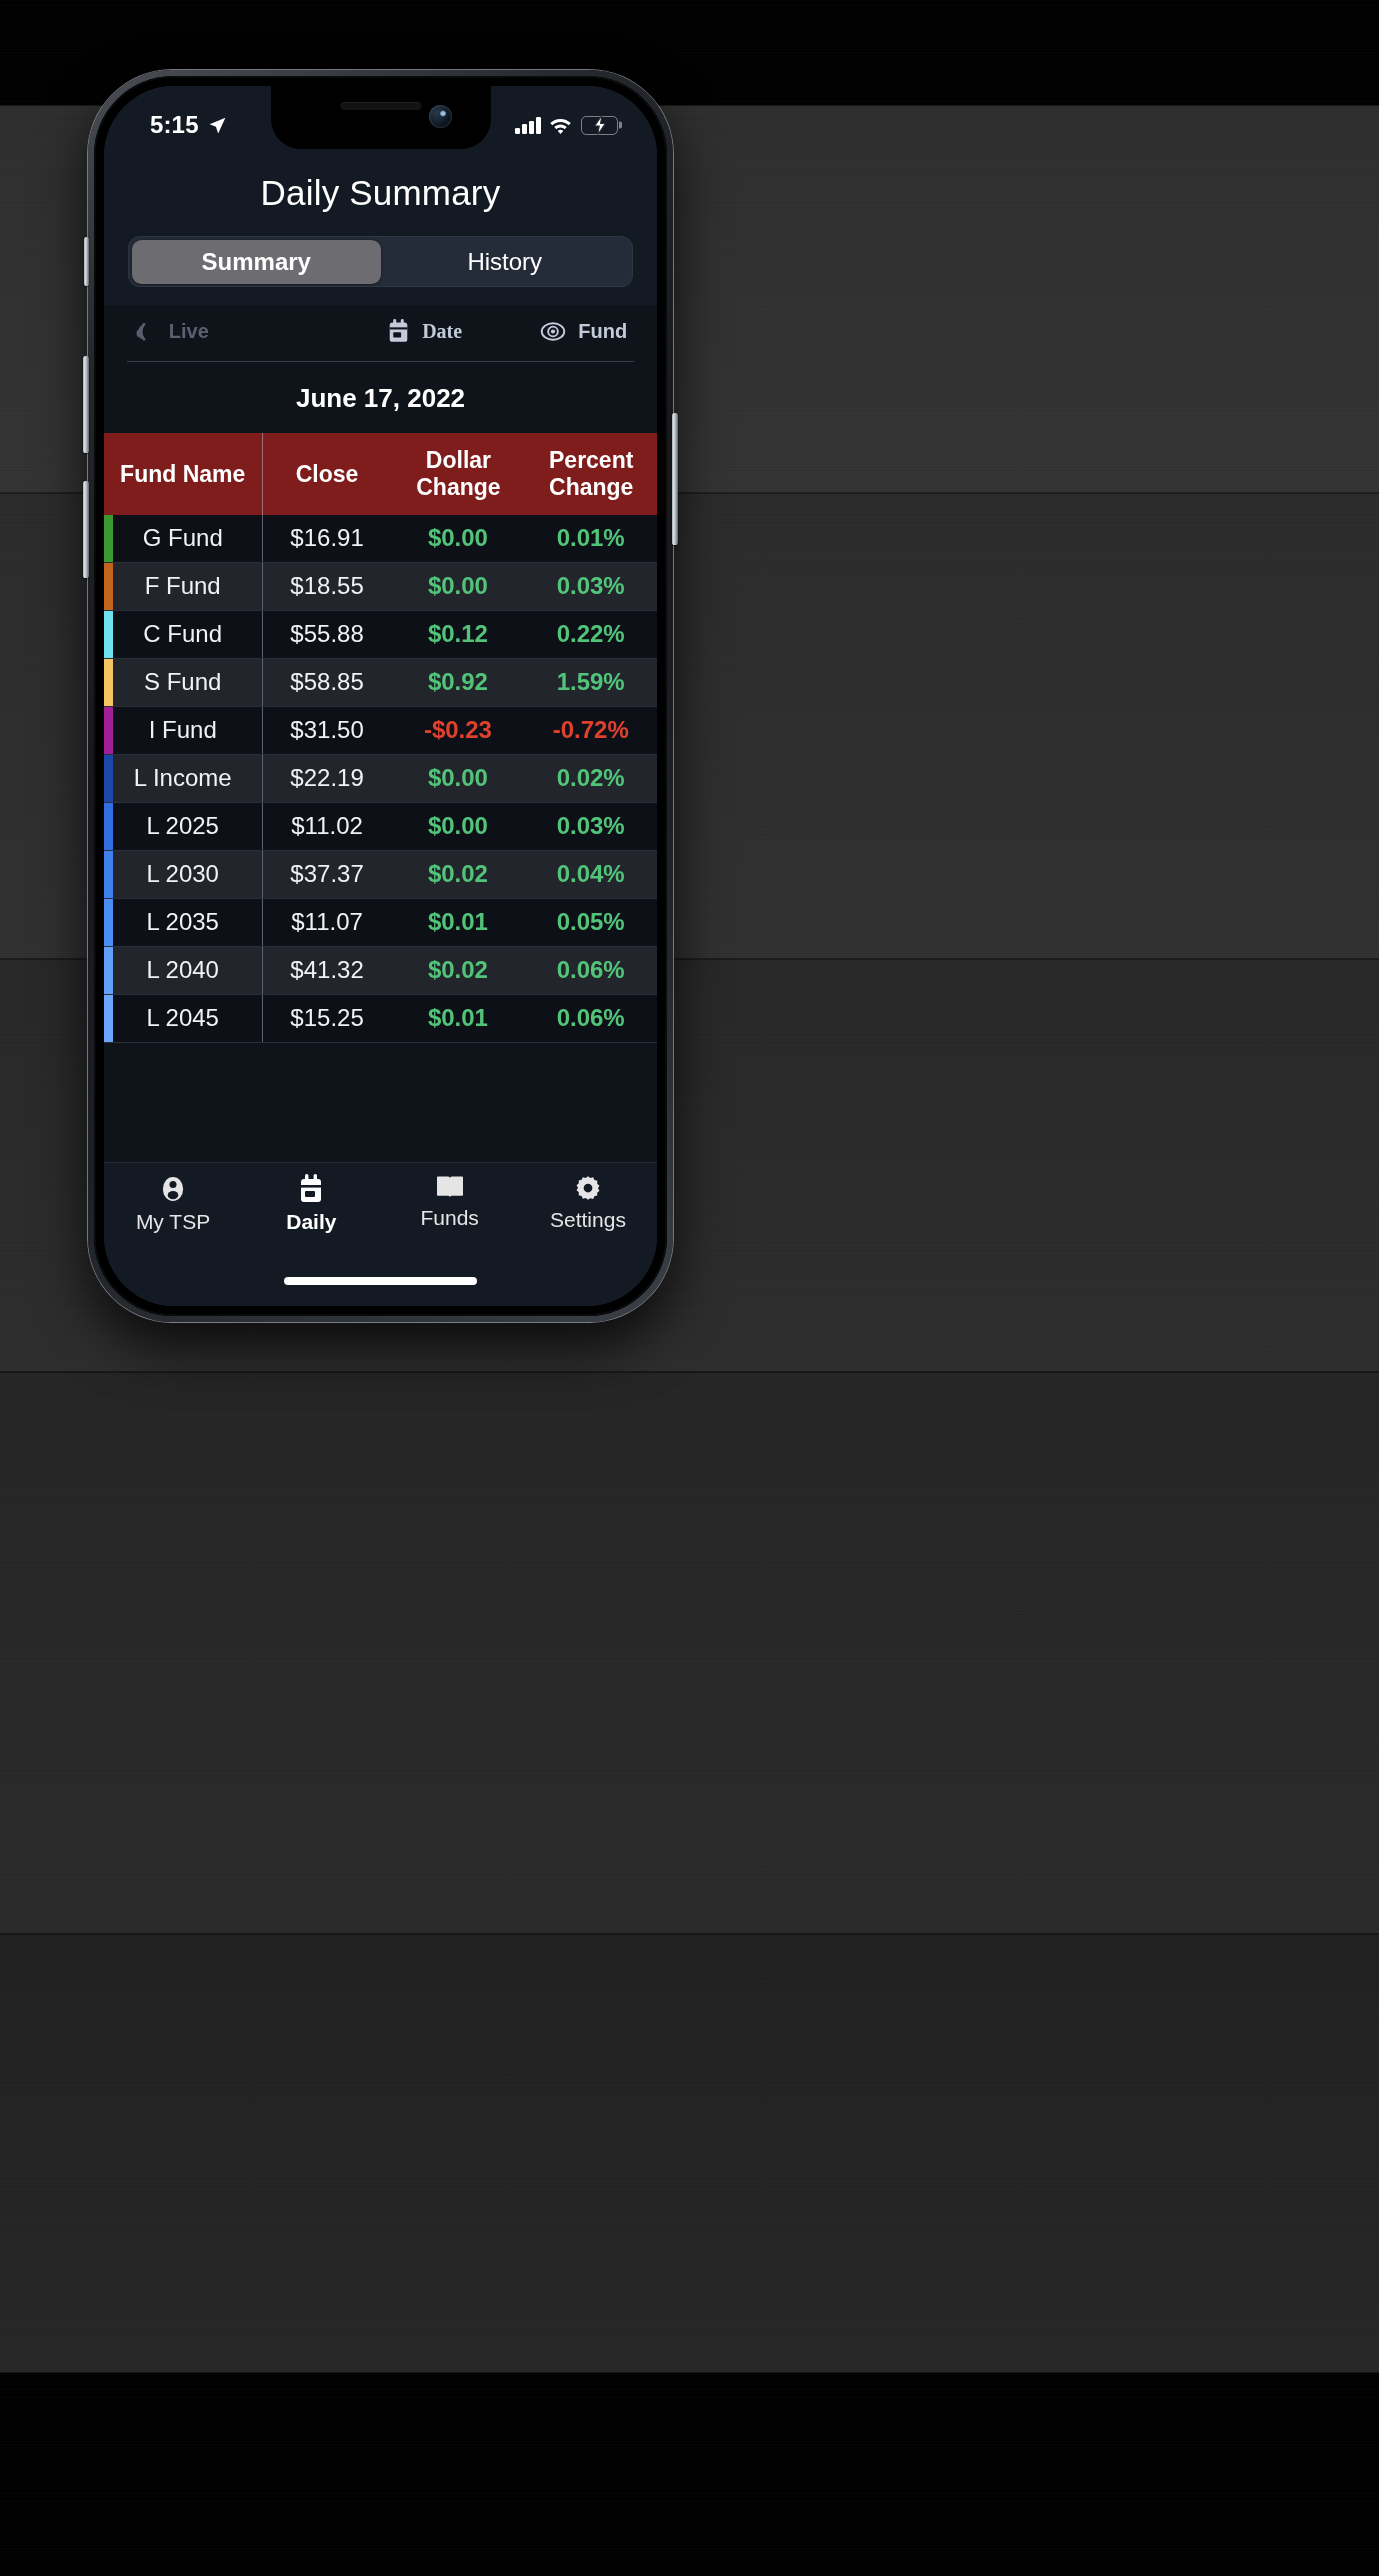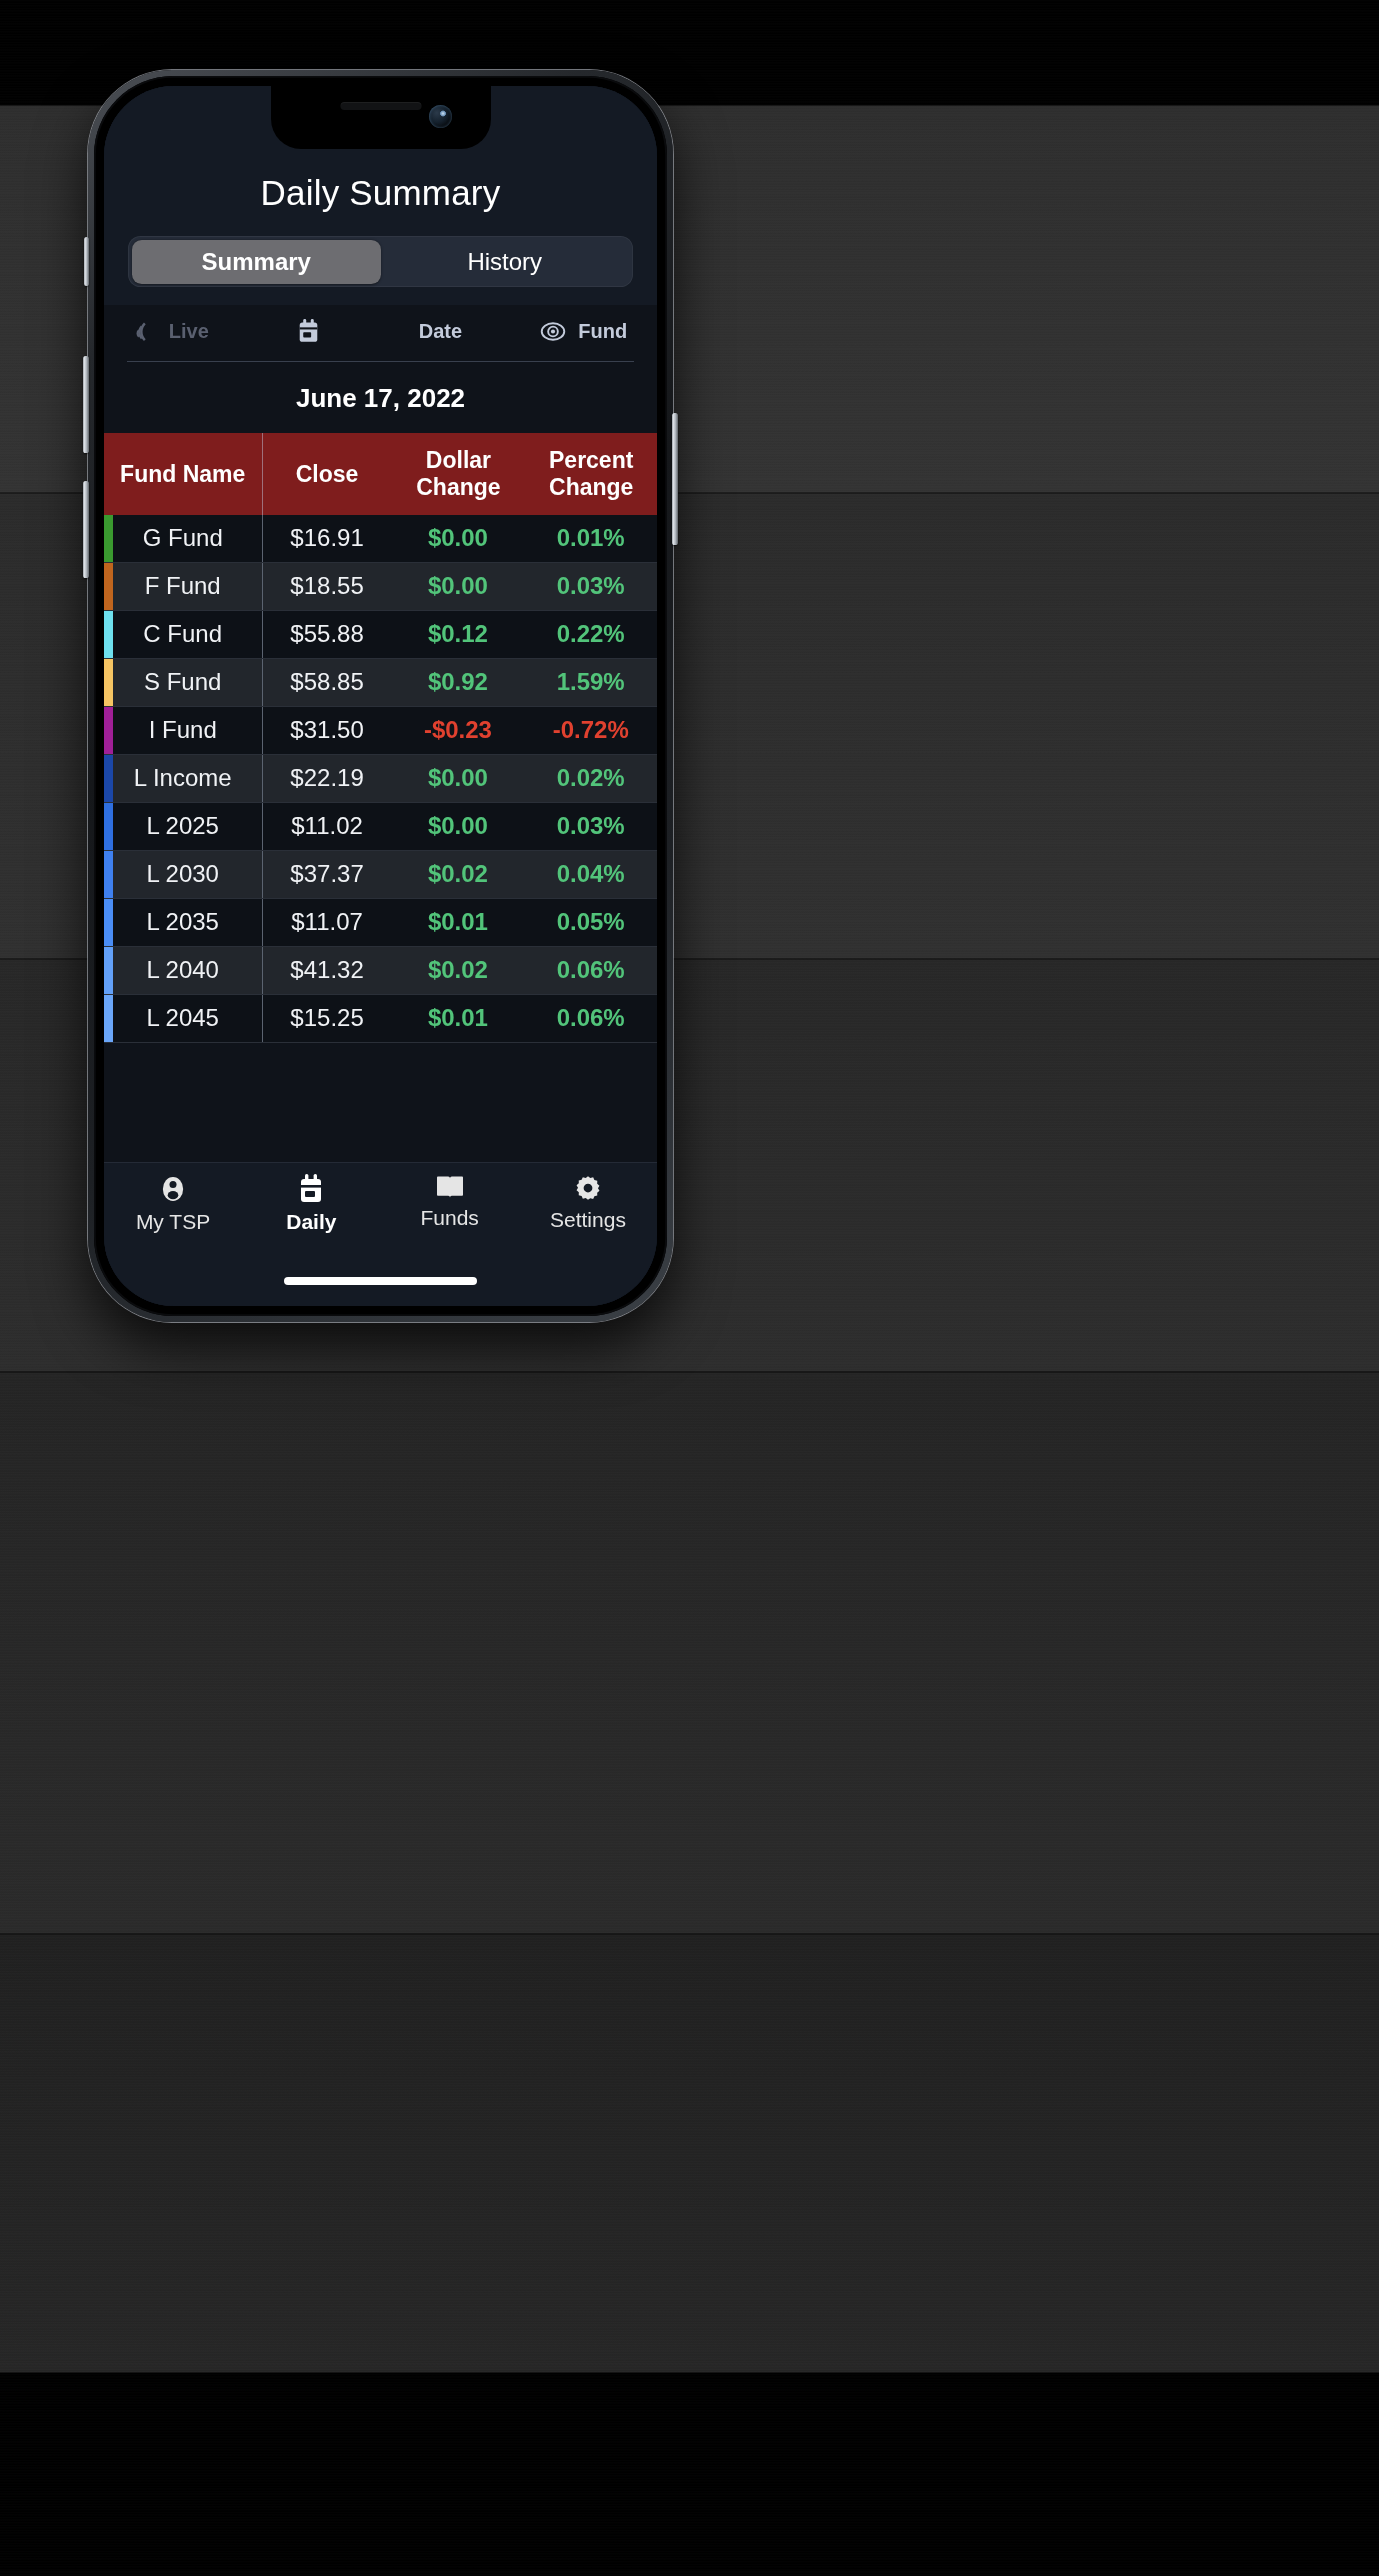--- a/index.html
+++ b/index.html
@@ -217,21 +217,21 @@
   }
   .tool {
     flex: 1;
     display: flex; align-items: center; gap: 12px;
     font-size: 20px;
     font-weight: 600;
     color: #c3cbdb;
     cursor: pointer;
   }
   .tool:nth-child(1){ justify-content: flex-start; padding-left: 5.3px; }
-  .tool:nth-child(2){ justify-content: space-between; }
+  .tool:nth-child(2){ justify-content: flex-end; font-family: Liberation Serif, serif; }
   .tool:nth-child(3){ justify-content: flex-end; padding-right: 7px; }
   .tool.disabled { color: #5a6070; }
   .tool svg { flex: 0 0 auto; }
 
   .divider {
     height: 0.9px;
     margin: 5.3px 23px 0;
     background: #39404e;
   }
 
@@ -352,20 +352,47 @@
 
         <div class="notch">
           <div class="speaker"></div>
           <div class="camera"></div>
         </div>
 
         <div class="app">
 
           <div class="nav">
 
+            <div class="statusbar" style="position:absolute;top:0;left:0;right:0;">
+              <div class="sb-time">
+                <span>5:15</span>
+                <svg class="loc-arrow" width="21" height="21" viewBox="0 0 24 24">
+                  <path d="M21 3 L3 10.6 L10.2 13.3 L12.8 21 Z" fill="#fff"></path>
+                </svg>
+              </div>
+              <div class="sb-right">
+                <span class="bars">
+                  <i></i>
+                    <i></i>
+                    <i></i>
+                    <i></i>
+                </span>
+                <svg width="23" height="17.6" viewBox="0 0 26 20">
+                  <path d="M13 2.2C8.4 2.2 4.3 4 1.3 6.9l2.3 2.5C6 7 9.3 5.6 13 5.6s7 1.4 9.4 3.8l2.3-2.5C21.7 4 17.6 2.2 13 2.2z" fill="#fff"></path>
+                  <path d="M13 8.6c-2.8 0-5.3 1.1-7.1 2.9l2.4 2.5c1.2-1.2 2.9-2 4.7-2s3.5.8 4.7 2l2.4-2.5c-1.8-1.8-4.3-2.9-7.1-2.9z" fill="#fff"></path>
+                  <path d="M13 14.5c-1.2 0-2.3.5-3.1 1.3L13 19.2l3.1-3.4c-.8-.8-1.9-1.3-3.1-1.3z" fill="#fff"></path>
+                </svg>
+                <span class="battery">
+                  <span class="battery-fill" style="width: 72%;"></span>
+                  <svg class="bolt" viewBox="0 0 18 22">
+                    <path d="M11.2 0 L3 12.2 H8.2 L6.4 22 L15 9.2 H9.6 Z" fill="#fff" stroke="#2a2f36" stroke-width="1.2"></path>
+                  </svg>
+                </span>
+              </div>
+            </div>
 
             <div class="nav-title">Daily Summary</div>
 
             <div class="segmented">
               <div class="seg active">Summary</div>
               <div class="seg">History</div>
             </div>
           </div>
 
           <div class="content">

